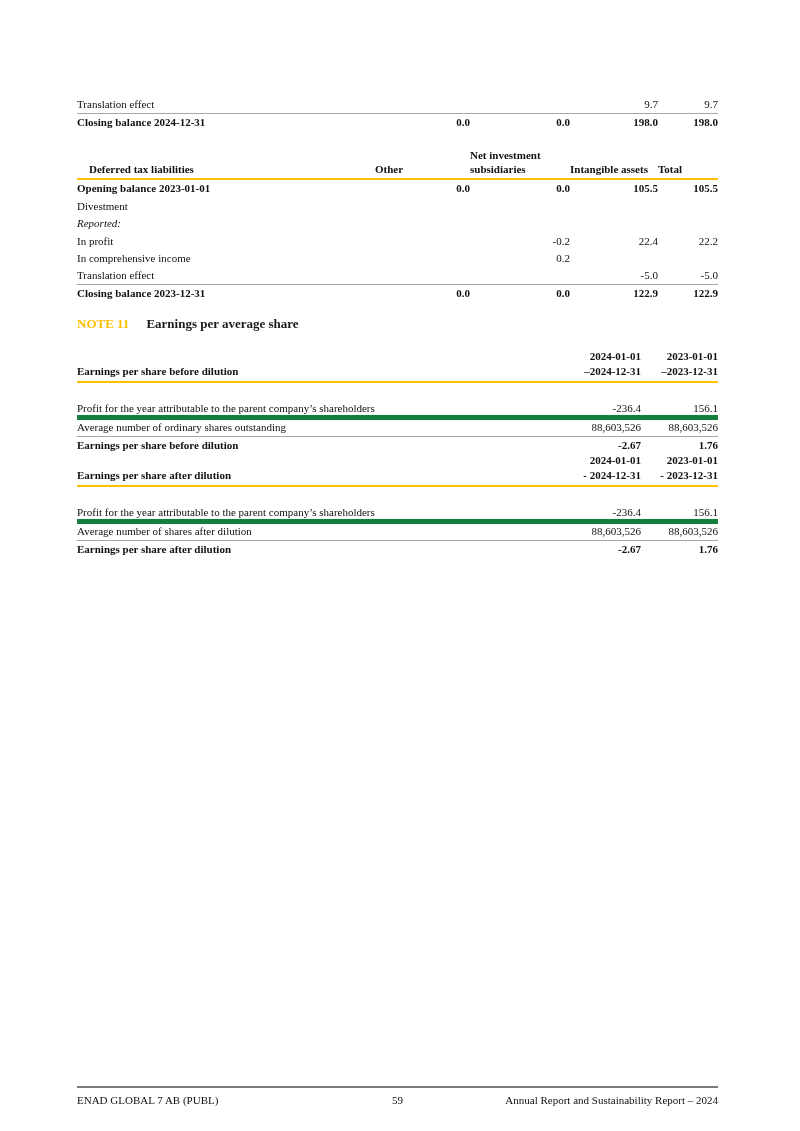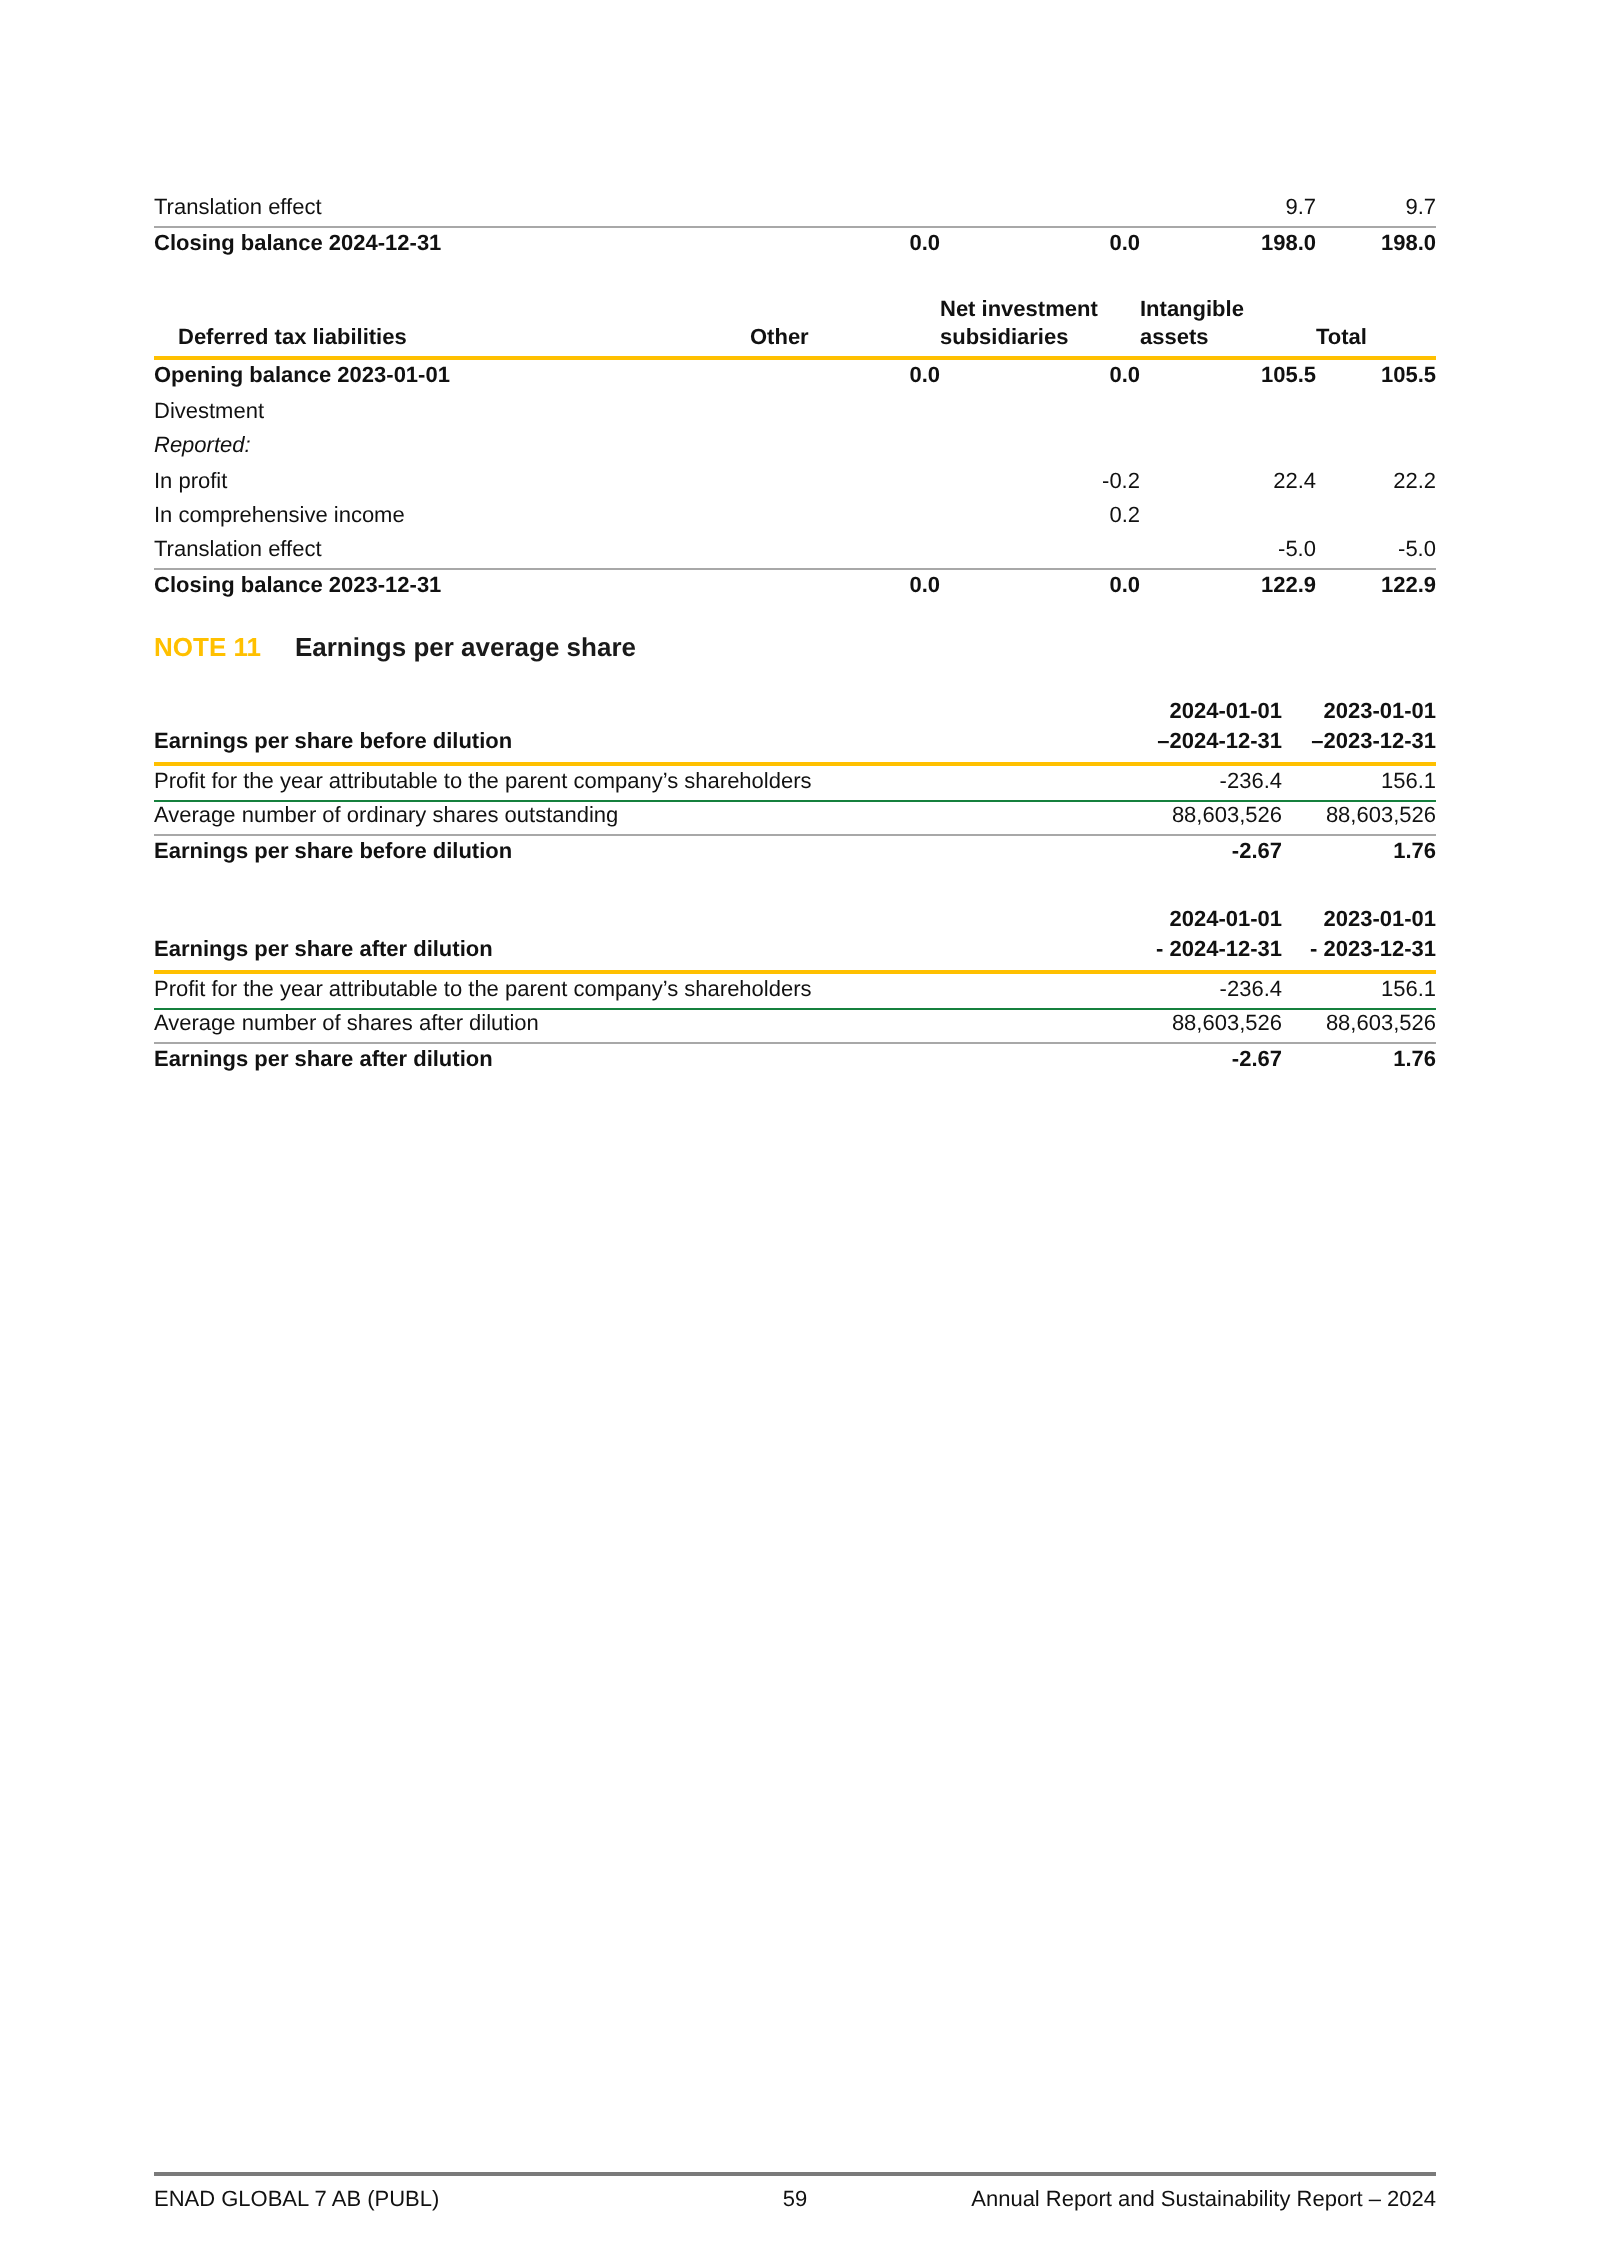--- a/index.html
+++ b/index.html
@@ -2,21 +2,21 @@
 <html><head>
 <meta charset="utf-8">
 <style>
   * { box-sizing: border-box; margin: 0; padding: 0; }
   html, body { background: #ffffff; }
   body {
     width: 800px; height: 1131px; position: relative;
     font-family: "Liberation Sans", sans-serif;
     color: #111111; font-size: 11px;
   }
-  .page { position: absolute; left: 0; top: 0; width: 800px; height: 1131px; background: #fff; }
+  .page { position: absolute; left: 0; top: 0; width: 800px; height: 1131px; background: #fff; font-family: Liberation Serif, serif; }
   .content { position: absolute; left: 77px; top: 0; width: 641px; }
   .sec { position: absolute; left: 0; width: 100%; }
 
   
   .row { display: flex; align-items: center; height: 17.5px; line-height: 17.5px; }
   .lbl { flex: 1; text-align: left; white-space: nowrap; }
   .c   { text-align: right; white-space: nowrap; }
   .bold { font-weight: bold; }
   .italic { font-style: italic; }
 
@@ -37,21 +37,21 @@
   .hdr4 .hc { text-align: left; font-weight: bold; line-height: 14px; }
   .hdr4 .lbl { font-weight: bold; line-height: 14px; padding-left: 12px; }
 
   .hdr2 {
     display: flex; align-items: flex-end;
     border-bottom: 2px solid #FFC000; padding-bottom: 2px;
   }
   .hdr2 .lbl { font-weight: bold; line-height: 15px; }
   .hdr2 .hc { text-align: right; font-weight: bold; line-height: 15px; }
 
-  .line-light  { border-bottom: 1px solid #15803d; }
+  .line-light  { border-bottom: 5px solid #15803d; margin-top: 19px; }
   .line-med    { border-bottom: 1px solid #a8a8a8; }
 
   
   .note-heading { display: flex; align-items: baseline; font-size: 13px; font-weight: bold; }
   .note-label { color: #FFC000; margin-right: 17px; }
   .note-title { color: #1a1a1a; }
 
   
   .footer {
     position: absolute; left: 77px; top: 1050px; width: 641px;

